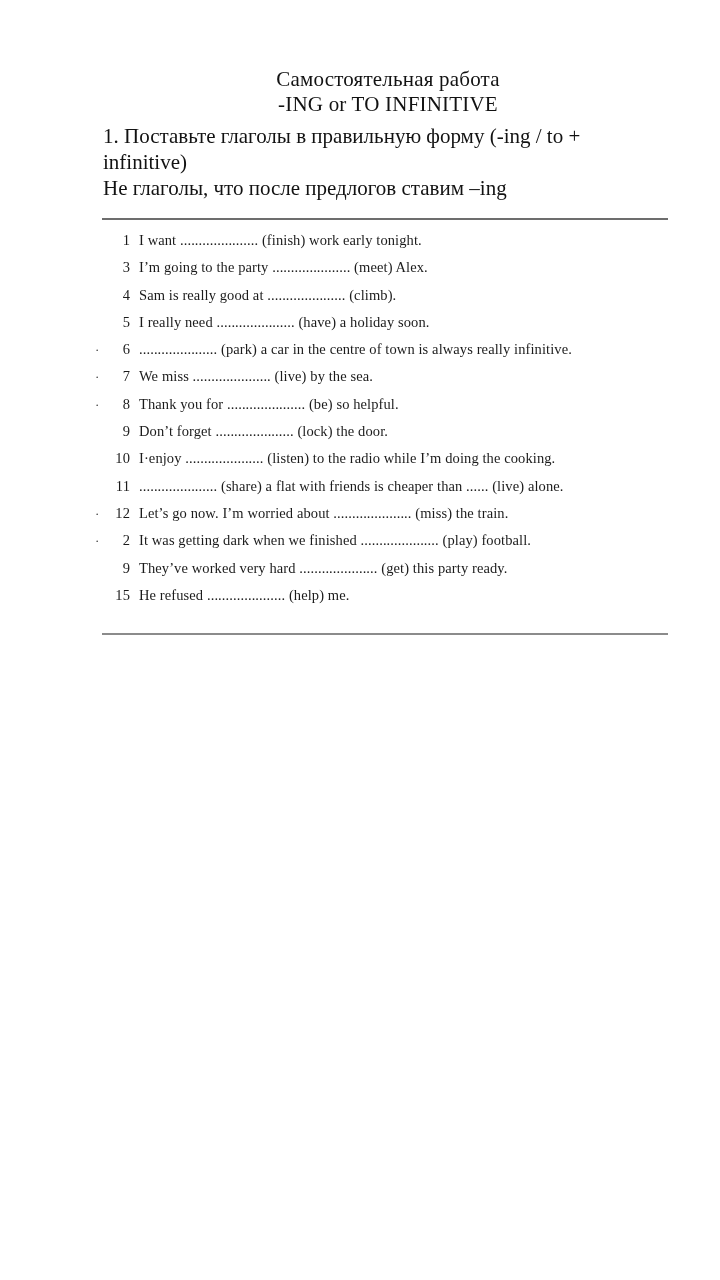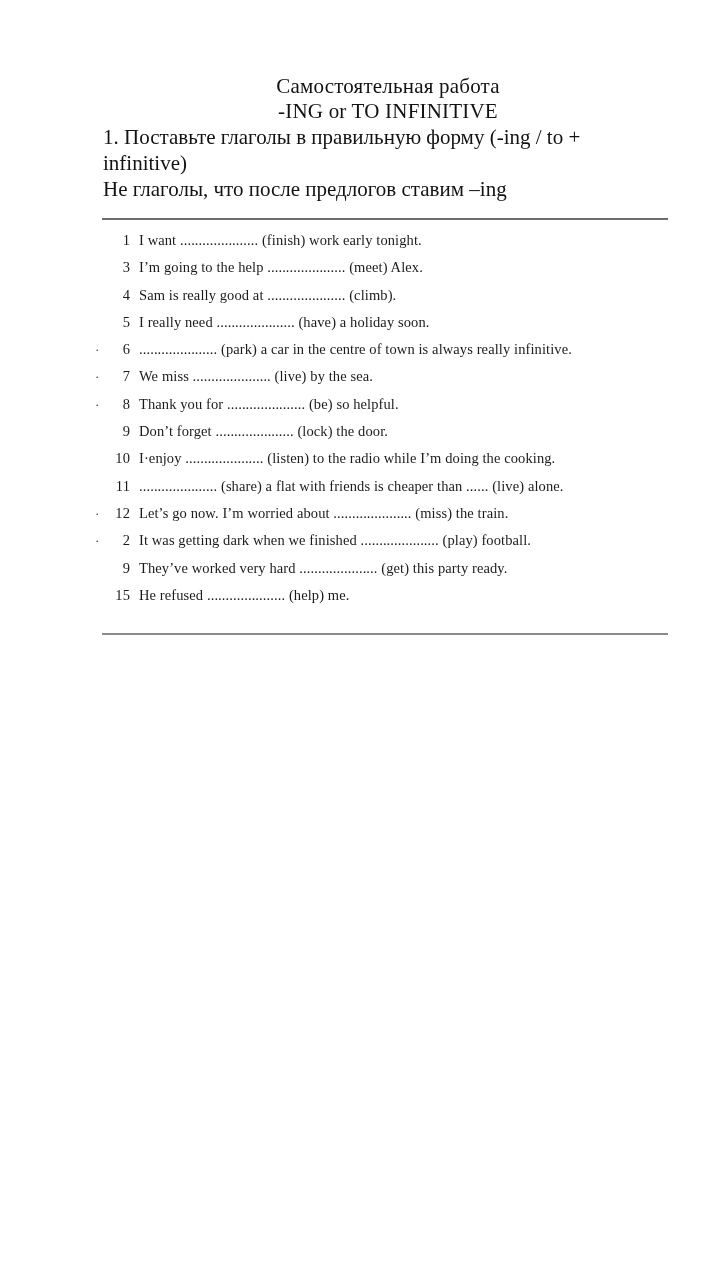--- a/index.html
+++ b/index.html
@@ -9,31 +9,31 @@
     font-family: "Liberation Serif", serif;
     color: #161616;
     overflow: hidden;
   }
   .page { position: absolute; inset: 0; background: #ffffff; }
 
   
   .header {
     position: absolute;
     left: 103px;
-    top: 74px;
+    top: 67px;
     width: 570px;
     font-size: 21px;
     color: #121212;
   }
   .title-line {
     text-align: center;
     line-height: 25px;
     letter-spacing: 0.2px;
   }
-  .instr-block { margin-top: 0; }
+  .instr-block { margin-top: 6px; }
   .instr-line, .note-line {
     text-align: left;
     line-height: 26px;
   }
 
   
   .rule {
     position: absolute;
     left: 102px;
     width: 566px;
@@ -86,21 +86,21 @@
       <div class="instr-line">1. Поставьте глаголы в правильную форму (-ing / to +</div>
       <div class="instr-line">infinitive)</div>
       <div class="note-line">Не глаголы, что после предлогов ставим –ing</div>
     </div>
   </div>
 
   <div class="rule rule-top"></div>
 
   <div class="list" id="exercise-list">
       <div class="row"><span class="mark"></span><span class="num">1</span><span class="txt">I want ..................... (finish) work early tonight.</span></div>
-      <div class="row"><span class="mark"></span><span class="num">3</span><span class="txt">I’m going to the help ..................... (meet) Alex.</span></div>
+      <div class="row"><span class="mark"></span><span class="num">3</span><span class="txt">I’m going to the party ..................... (meet) Alex.</span></div>
       <div class="row"><span class="mark"></span><span class="num">4</span><span class="txt">Sam is really good at ..................... (climb).</span></div>
       <div class="row"><span class="mark"></span><span class="num">5</span><span class="txt">I really need ..................... (have) a holiday soon.</span></div>
       <div class="row"><span class="mark">·</span><span class="num">6</span><span class="txt">..................... (park) a car in the centre of town is always really infinitive.</span></div>
       <div class="row"><span class="mark">·</span><span class="num">7</span><span class="txt">We miss ..................... (live) by the sea.</span></div>
       <div class="row"><span class="mark">·</span><span class="num">8</span><span class="txt">Thank you for ..................... (be) so helpful.</span></div>
       <div class="row"><span class="mark"></span><span class="num">9</span><span class="txt">Don’t forget ..................... (lock) the door.</span></div>
       <div class="row"><span class="mark"></span><span class="num">10</span><span class="txt">I·enjoy ..................... (listen) to the radio while I’m doing the cooking.</span></div>
       <div class="row"><span class="mark"></span><span class="num">11</span><span class="txt">..................... (share) a flat with friends is cheaper than ...... (live) alone.</span></div>
       <div class="row"><span class="mark">·</span><span class="num">12</span><span class="txt">Let’s go now. I’m worried about ..................... (miss) the train.</span></div>
       <div class="row"><span class="mark">·</span><span class="num">2</span><span class="txt">It was getting dark when we finished ..................... (play) football.</span></div>

